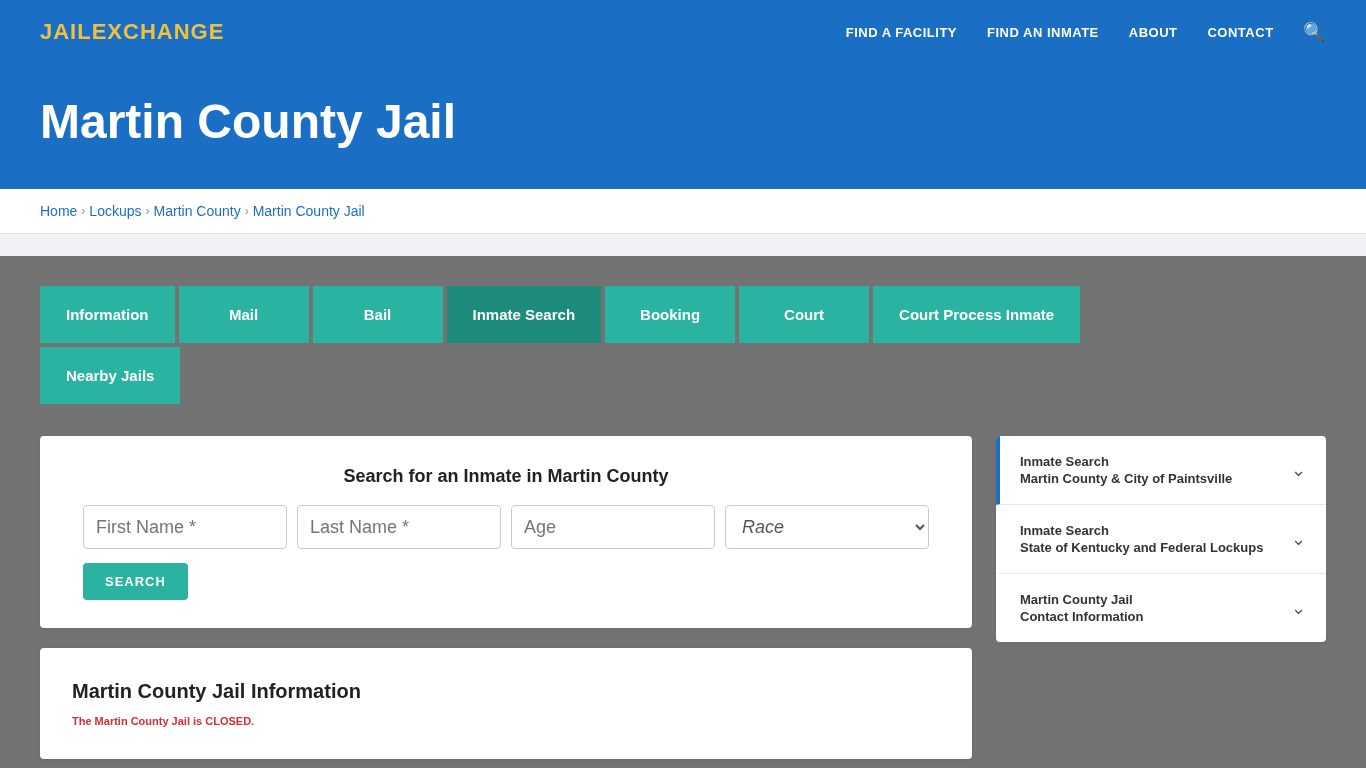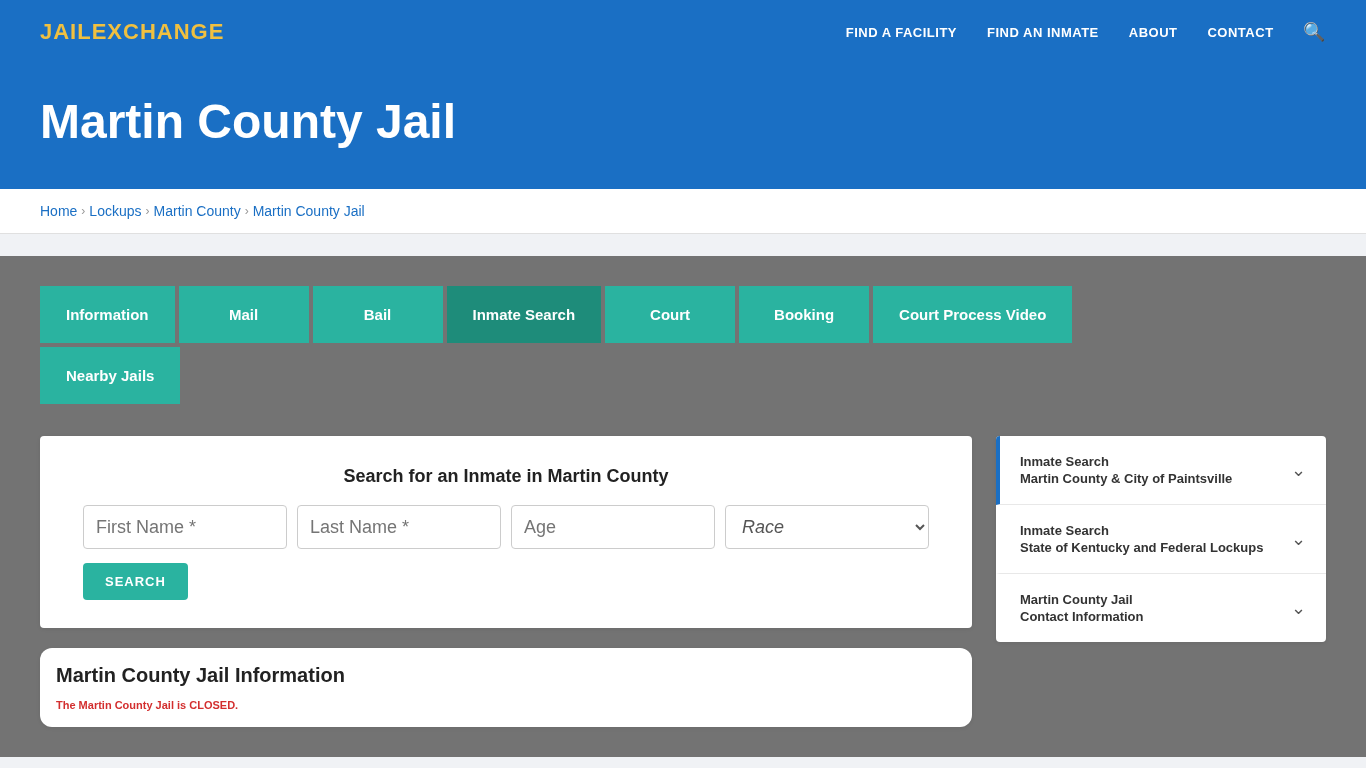--- a/index.html
+++ b/index.html
@@ -160,22 +160,22 @@
       font-size: 13px;
       font-weight: 700;
       letter-spacing: 1px;
       border-radius: 4px;
       cursor: pointer;
       text-transform: uppercase;
     }
 
     .info-card {
       background: white;
-      border-radius: 12px;
-      padding: 16px;
+      border-radius: 4px;
+      padding: 32px;
       box-shadow: 0 1px 4px rgba(0,0,0,0.08);
     }
     .info-card h2 {
       font-size: 20px;
       font-weight: 700;
       color: #222;
       margin-bottom: 12px;
     }
     .closed-notice {
       color: #d32f2f;
@@ -259,23 +259,23 @@
   </nav>
 </div>
 
 <div class="main-area">
 
   <div class="tabs">
     <button class="tab-btn">Information</button>
     <button class="tab-btn">Mail</button>
     <button class="tab-btn">Bail</button>
     <button class="tab-btn active">Inmate Search</button>
+    <button class="tab-btn">Booking</button>
     <button class="tab-btn">Court</button>
-    <button class="tab-btn">Booking</button>
-    <button class="tab-btn">Court Process Video</button>
+    <button class="tab-btn">Court Process Inmate</button>
   </div>
 
   <div class="tabs-row2">
     <button class="tab-btn">Nearby Jails</button>
   </div>
 
   <div class="content-grid">
 
     <div class="left-col">
 

